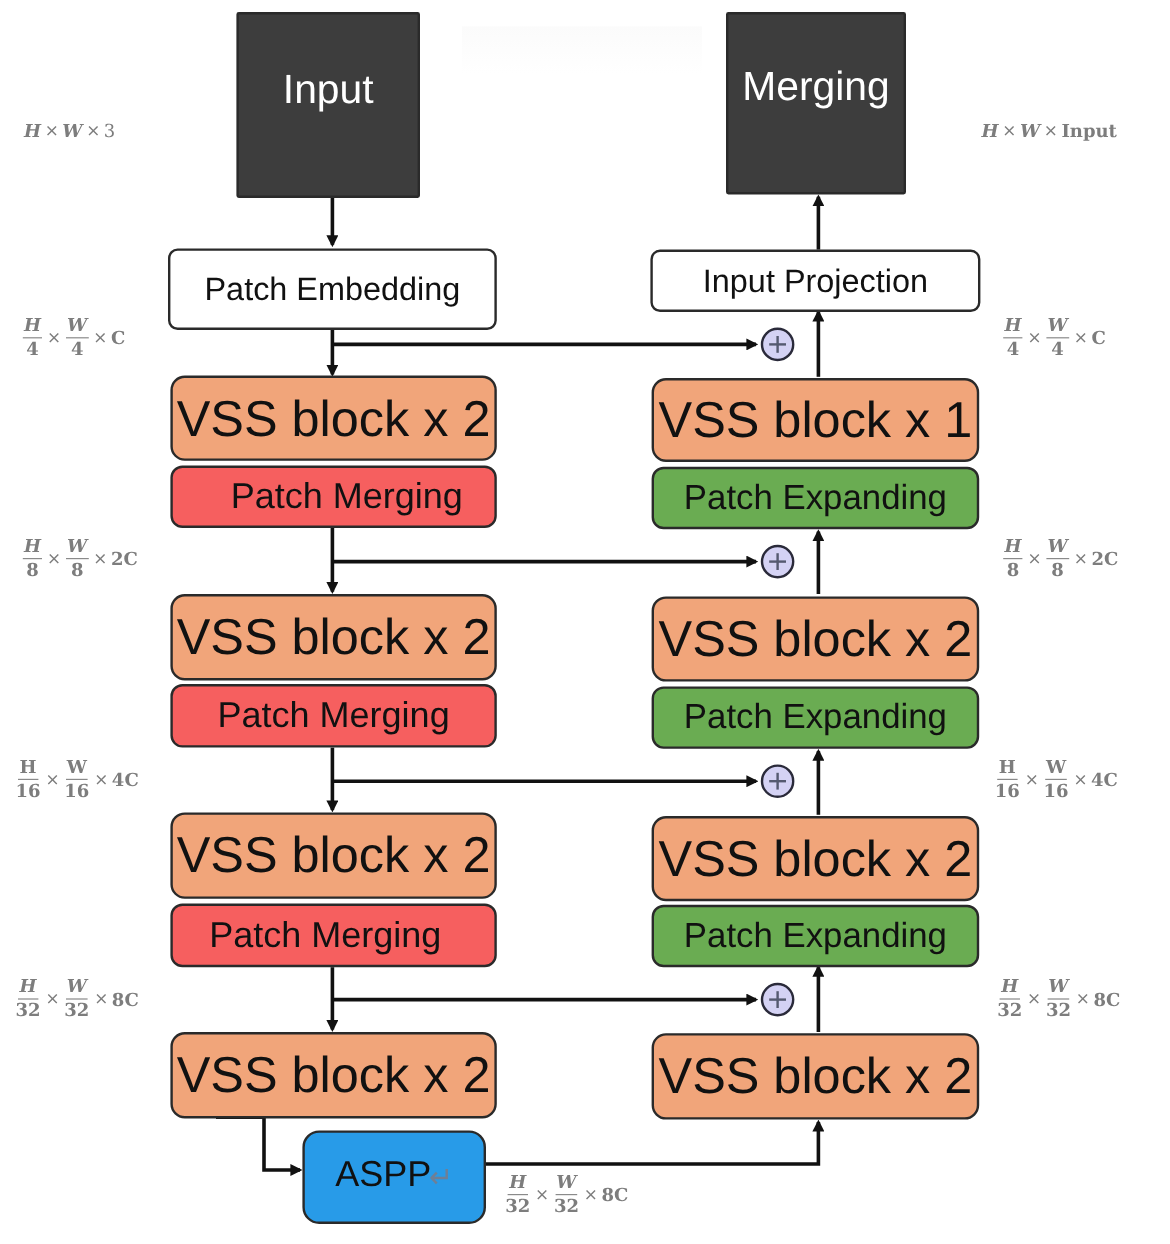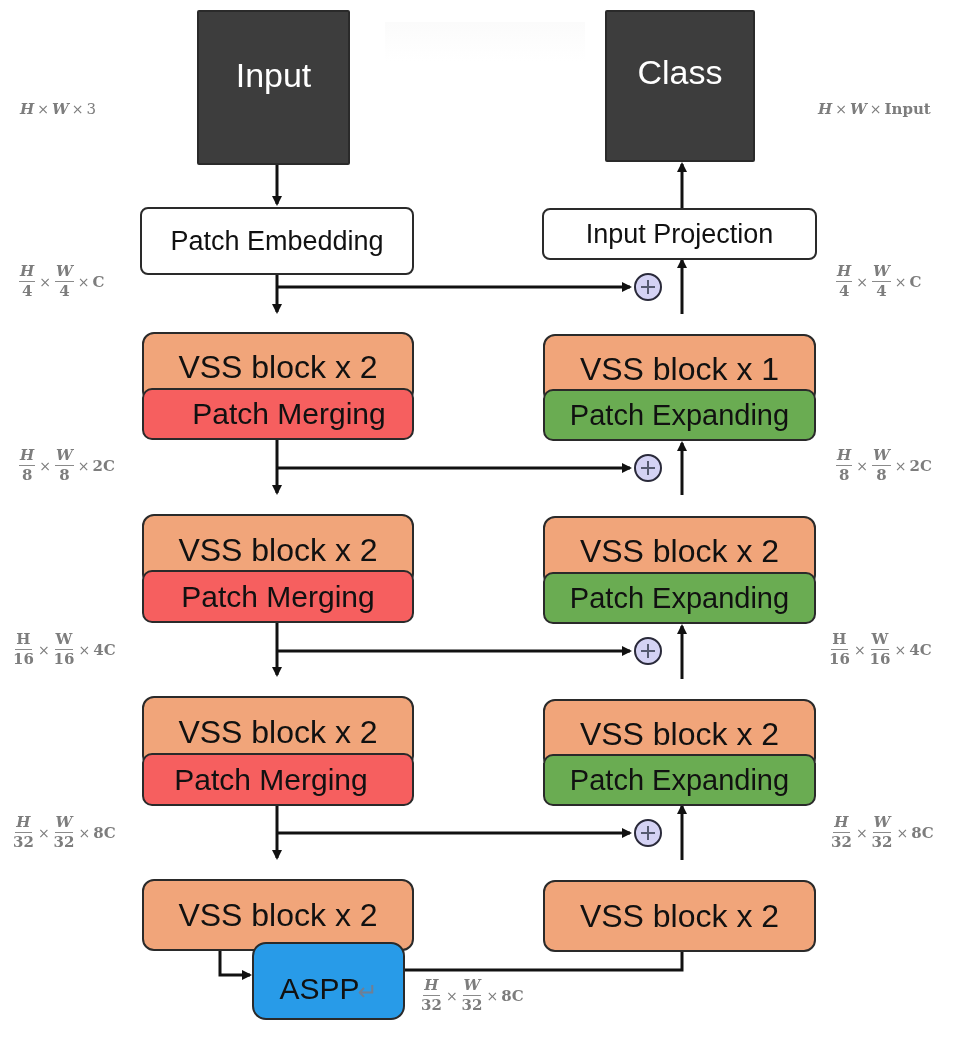--- a/index.html
+++ b/index.html
@@ -4,24 +4,24 @@
 <style>
   html, body { margin: 0; padding: 0; background: #ffffff; }
   body { width: 975px; height: 1037px; position: relative; overflow: hidden;
          font-family: "Liberation Sans", sans-serif; }
   .node { position: absolute; box-sizing: border-box; border: 2.5px solid #2a2a2a;
           display: flex; align-items: center; justify-content: center;
           color: #111; white-space: nowrap; }
   .io { background: #3d3d3d; color: #ffffff; font-size: 34px; border-radius: 2px; }
   .io span { position: relative; }
   .white { background: #ffffff; border-radius: 8px; font-size: 27px; border-width: 2px; }
-  .vss { background: #f1a57a; border-radius: 12px; font-size: 32px; margin-top: 19px; }
+  .vss { background: #f1a57a; border-radius: 12px; font-size: 42px; }
   .merge { background: #f65f5f; border-radius: 10px; font-size: 30px; }
   .expand { background: #6aac52; border-radius: 10px; font-size: 29px; align-items: center; }
-  .aspp { background: #289be8; border-radius: 14px; font-size: 30px; align-items: flex-end; padding-bottom: 12px; }
+  .aspp { background: #289be8; border-radius: 14px; font-size: 30px; align-items: flex-end; padding-bottom: 22px; }
   .aspp .ret { color: #6f7f95; font-size: 24px; margin-left: -2px; }
   .dim { position: absolute; color: #7d7d7d; font-family: "DejaVu Serif", serif;
          font-size: 15px; font-weight: bold; display: flex; align-items: center; white-space: nowrap; }
   .dim .it { font-style: italic; }
   .frac { display: inline-flex; flex-direction: column; align-items: center; margin: 0 1px; line-height: 1; }
   .frac .num { border-bottom: 1.5px solid #8a8a8a; padding: 0 1px 2px 1px; }
   .frac .den { padding-top: 2px; }
   .x { margin: 0 3px; font-weight: normal; font-family: "DejaVu Sans", sans-serif; font-size: 14px; }
   .plus { position: absolute; width: 28px; height: 28px; box-sizing: border-box;
           border: 2.5px solid #2a2a3a; border-radius: 50%; background: #d4d2f4; }
@@ -65,21 +65,21 @@
     <line x1="682" y1="495" x2="682" y2="443" marker-end="url(#ah)"></line>
     <line x1="682" y1="314" x2="682" y2="260" marker-end="url(#ah)"></line>
     <line x1="682" y1="208" x2="682" y2="164" marker-end="url(#ah)"></line>
   </g>
 </svg>
 
 <div class="node io" style="left:197px;top:10px;width:153px;height:155px;">
   <span style="top:-12px;">Input</span>
 </div>
 <div class="node io" style="left:605px;top:10px;width:150px;height:152px;">
-  <span style="top:-14px;">Class</span>
+  <span style="top:-14px;">Merging</span>
 </div>
 
 <div class="node white" style="left:140px;top:207px;width:274px;height:68px;">
   <span>Patch Embedding</span>
 </div>
 <div class="node white" style="left:542px;top:208px;width:275px;height:52px;">
   <span>Input Projection</span>
 </div>
 
 <div class="node vss" style="left:142px;top:313px;width:272px;height:71px;">

